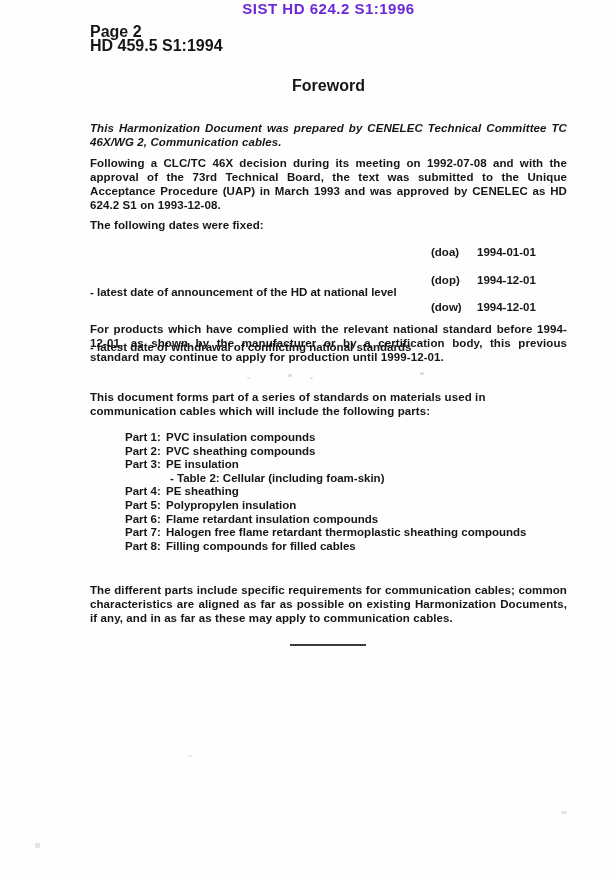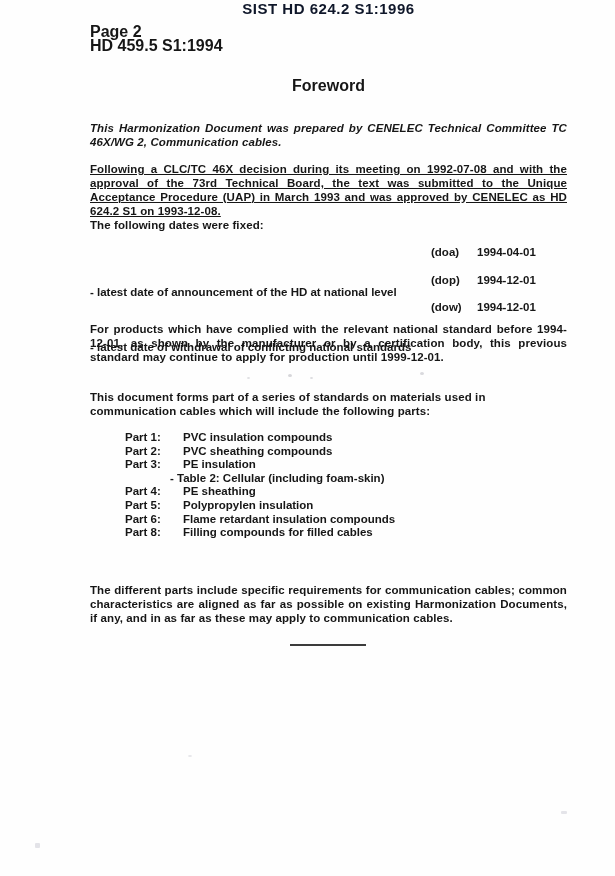--- a/index.html
+++ b/index.html
@@ -18,44 +18,44 @@
     font-weight: 700;
     line-height: 14px;
   }
   .abs { position: absolute; left: 90px; width: 477px; }
 
   .watermark {
     top: 2px;
     text-align: center;
     font-size: 15px;
     letter-spacing: 0.5px;
-    color: #0f172a;
+    color: #6d28d9;
   }
   .doc-header { top: 25px; font-size: 16px; }
   .doc-header div { white-space: nowrap; }
 
   .foreword-title { top: 79px; text-align: center; font-size: 16px; }
 
   .para { text-align: justify; letter-spacing: 0.1px; }
   .p1 { top: 121px; font-style: italic; }
-  .p2 { top: 162px; text-decoration: underline; }
+  .p2 { top: 156px; }
   .dates-intro { top: 218px; text-align: left; }
   .p3 { top: 322px; }
   .p4 { top: 390px; text-align: left; }
   .p5 { top: 583px; }
 
   .dates-block { top: 245px; }
   .date-row { position: relative; height: 14px; margin-bottom: 13.5px; white-space: nowrap; }
   .date-label { position: absolute; left: 0; margin-top: 40px; }
   .date-code  { position: absolute; left: 341px; }
   .date-value { position: absolute; left: 387px; }
 
   .parts-block { top: 431px; line-height: 13.6px; }
   .part-row { padding-left: 35px; white-space: nowrap; }
-  .part-label { display: inline-block; width: 58px; }
+  .part-label { display: inline-block; width: 41px; }
   .part-sub { padding-left: 80px; white-space: nowrap; }
 
   .divider {
     position: absolute;
     top: 644px; left: 290px; width: 76px; height: 0;
     border-top: 2px solid #3c3c3c;
   }
 
   .artifact { position: absolute; background: #d6d6da; border-radius: 50%; }
   .a1 { top: 374px; left: 288px; width: 4px; height: 3px; }
@@ -83,21 +83,21 @@
   <div class="abs para p1">This Harmonization Document was prepared by CENELEC Technical Committee TC 46X/WG 2, Communication cables.</div>
 
   <div class="abs para p2">Following a CLC/TC 46X decision during its meeting on 1992-07-08 and with the approval of the 73rd Technical Board, the text was submitted to the Unique Acceptance Procedure (UAP) in March 1993 and was approved by CENELEC as HD 624.2 S1 on 1993-12-08.</div>
 
   <div class="abs para dates-intro">The following dates were fixed:</div>
 
   <div class="abs dates-block">
     <div class="date-row">
       <span class="date-label">- latest date of announcement of the HD at national level</span>
       <span class="date-code">(doa)</span>
-      <span class="date-value">1994-04-01</span>
+      <span class="date-value">1994-01-01</span>
     </div>
     <div class="date-row">
       <span class="date-code">(dop)</span>
       <span class="date-value">1994-12-01</span>
     </div>
     <div class="date-row">
       <span class="date-label">- latest date of withdrawal of conflicting national standards</span>
       <span class="date-code">(dow)</span>
       <span class="date-value">1994-12-01</span>
     </div>
@@ -121,20 +121,23 @@
     <div class="part-row">
       <span class="part-label">Part 4:</span><span>PE sheathing</span>
     </div>
     <div class="part-row">
       <span class="part-label">Part 5:</span><span>Polypropylen insulation</span>
     </div>
     <div class="part-row">
       <span class="part-label">Part 6:</span><span>Flame retardant insulation compounds</span>
     </div>
     <div class="part-row">
+      <span class="part-label">Part 7:</span><span>Halogen free flame retardant thermoplastic sheathing compounds</span>
+    </div>
+    <div class="part-row">
       <span class="part-label">Part 8:</span><span>Filling compounds for filled cables</span>
     </div>
   </div>
 
   <div class="abs para p5">The different parts include specific requirements for communication cables; common characteristics are aligned as far as possible on existing Harmonization Documents, if any, and in as far as these may apply to communication cables.</div>
 
   <div class="divider"></div>
 
   <div class="artifact a1"></div>
   <div class="artifact a2"></div>

